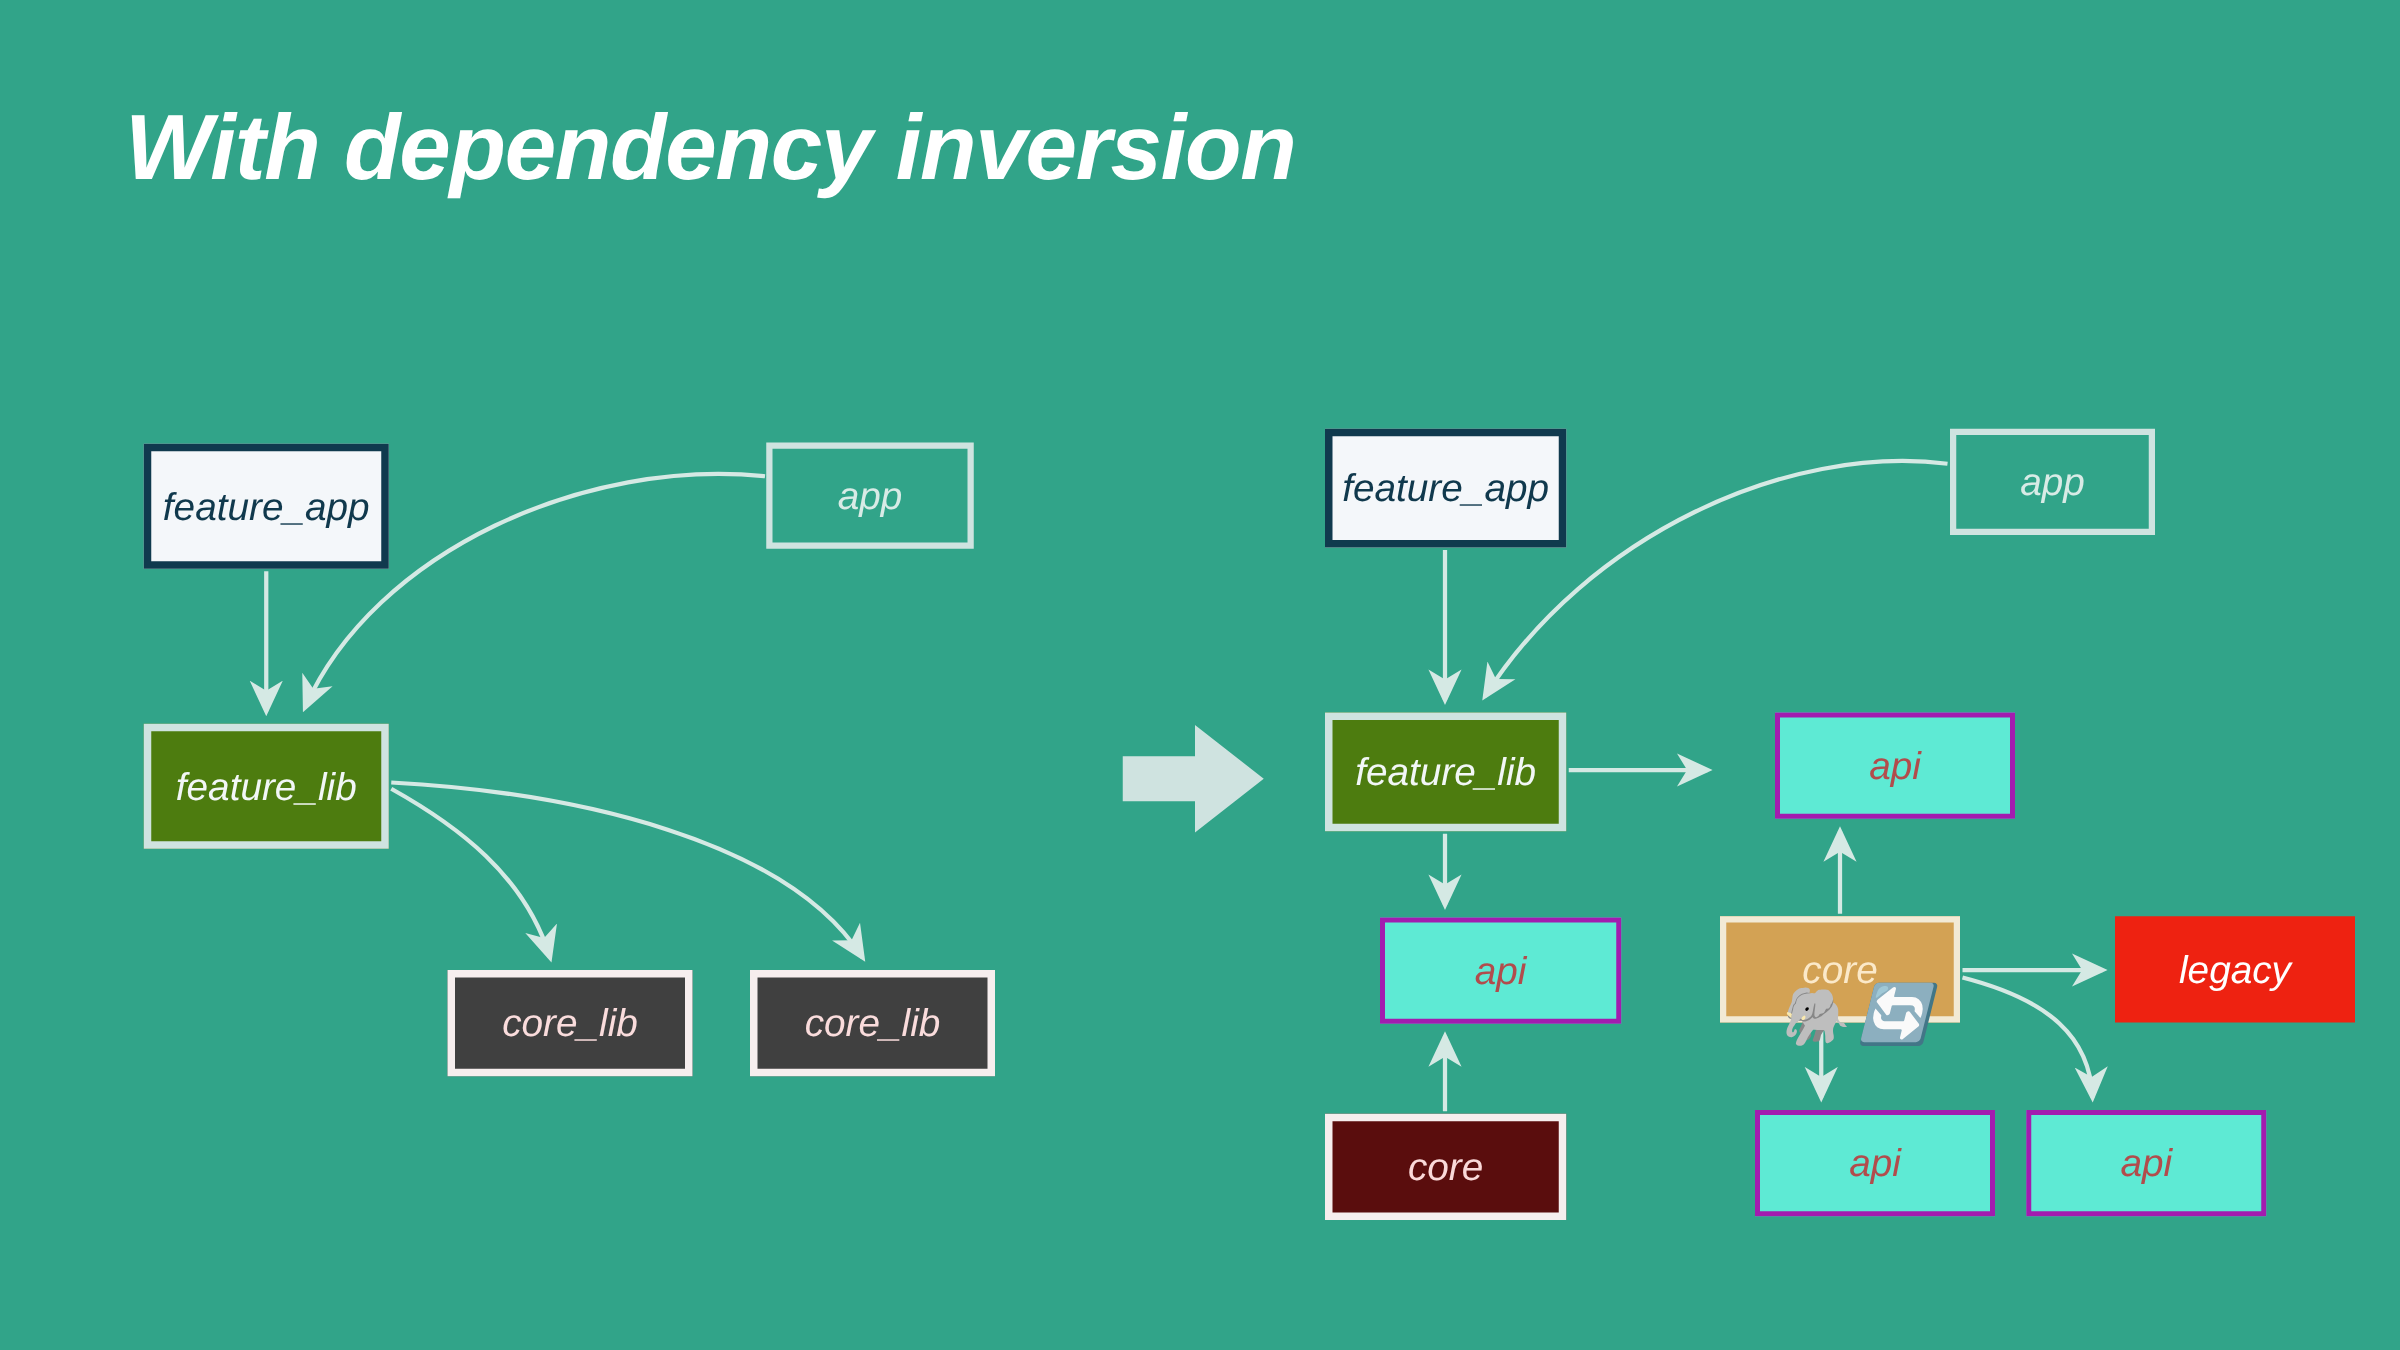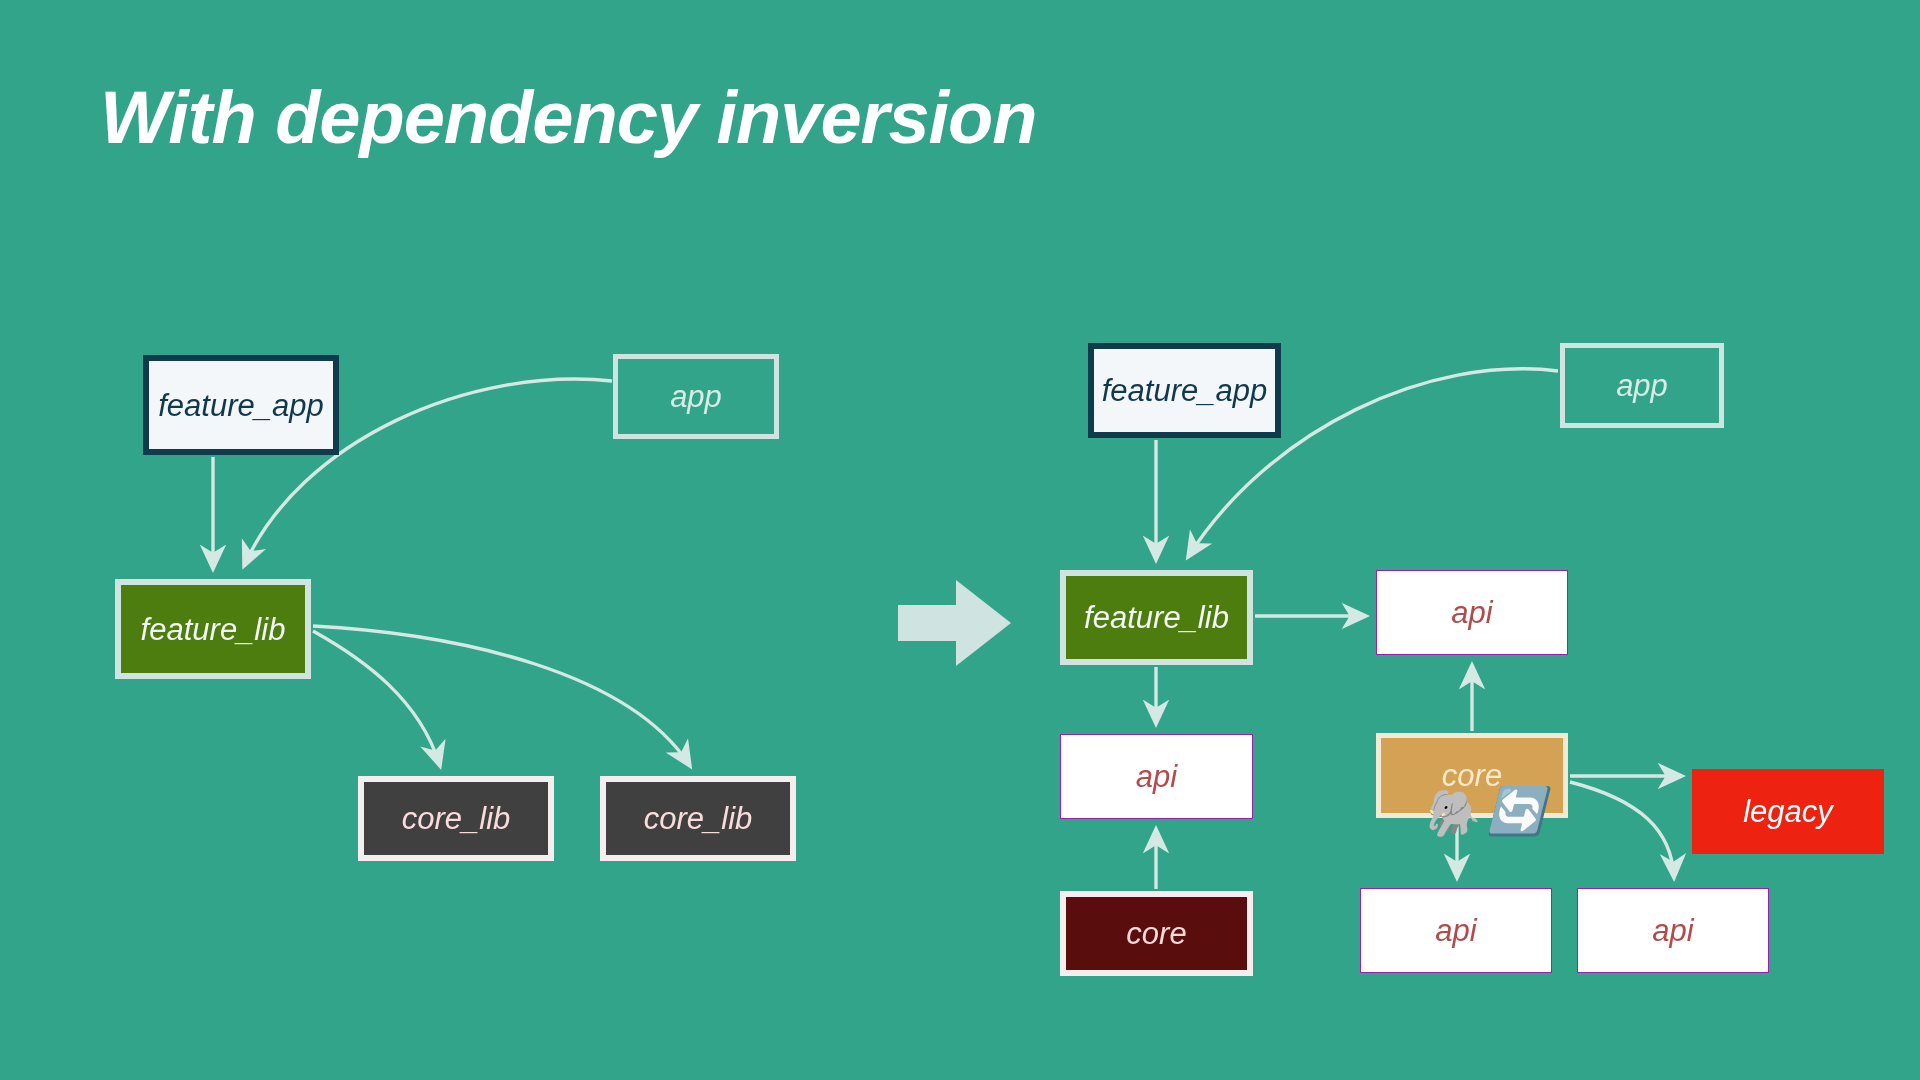--- a/index.html
+++ b/index.html
@@ -49,21 +49,20 @@
     font-size: 31px;
     line-height: 1;
     white-space: nowrap;
   }
 
   
   .node.type-feature-app {
     background: #f4f7fa;
     border: 6px solid #103a4e;
     color: #10394d;
-    margin-left: 28px;
   }
 
   
   .node.type-feature-lib {
     background: #4d7c0f;
     border: 6px solid #cfe3e0;
     color: #f2f7f6;
   }
 
   
@@ -76,23 +75,24 @@
 
   
   .node.type-core-lib {
     background: #404040;
     border: 6px solid #f6eeee;
     color: #fadcdc;
   }
 
   
   .node.type-api {
-    background: #ffffff;
-    border: 1px solid #a21caf;
+    background: #5eead4;
+    border: 4px solid #a21caf;
     color: #b24c4c;
+    margin-left: 44px;
   }
 
   
   .node.type-core-amber {
     background: #d2a css;
   }
   .node.type-core-amber {
     background: #d5a css;
   }
   .node.type-core-amber {
@@ -109,21 +109,20 @@
     background: #5a0d0d;
     border: 6px solid #f6eeee;
     color: #fad9d9;
   }
 
   
   .node.type-legacy {
     background: #ee2211;
     border: none;
     color: #ffffff;
-    margin-top: 36px;
   }
 
   
   #transition-arrow {
     position: absolute;
     left: 898px;
     top: 578px;
     width: 115px;
     height: 90px;
   }

